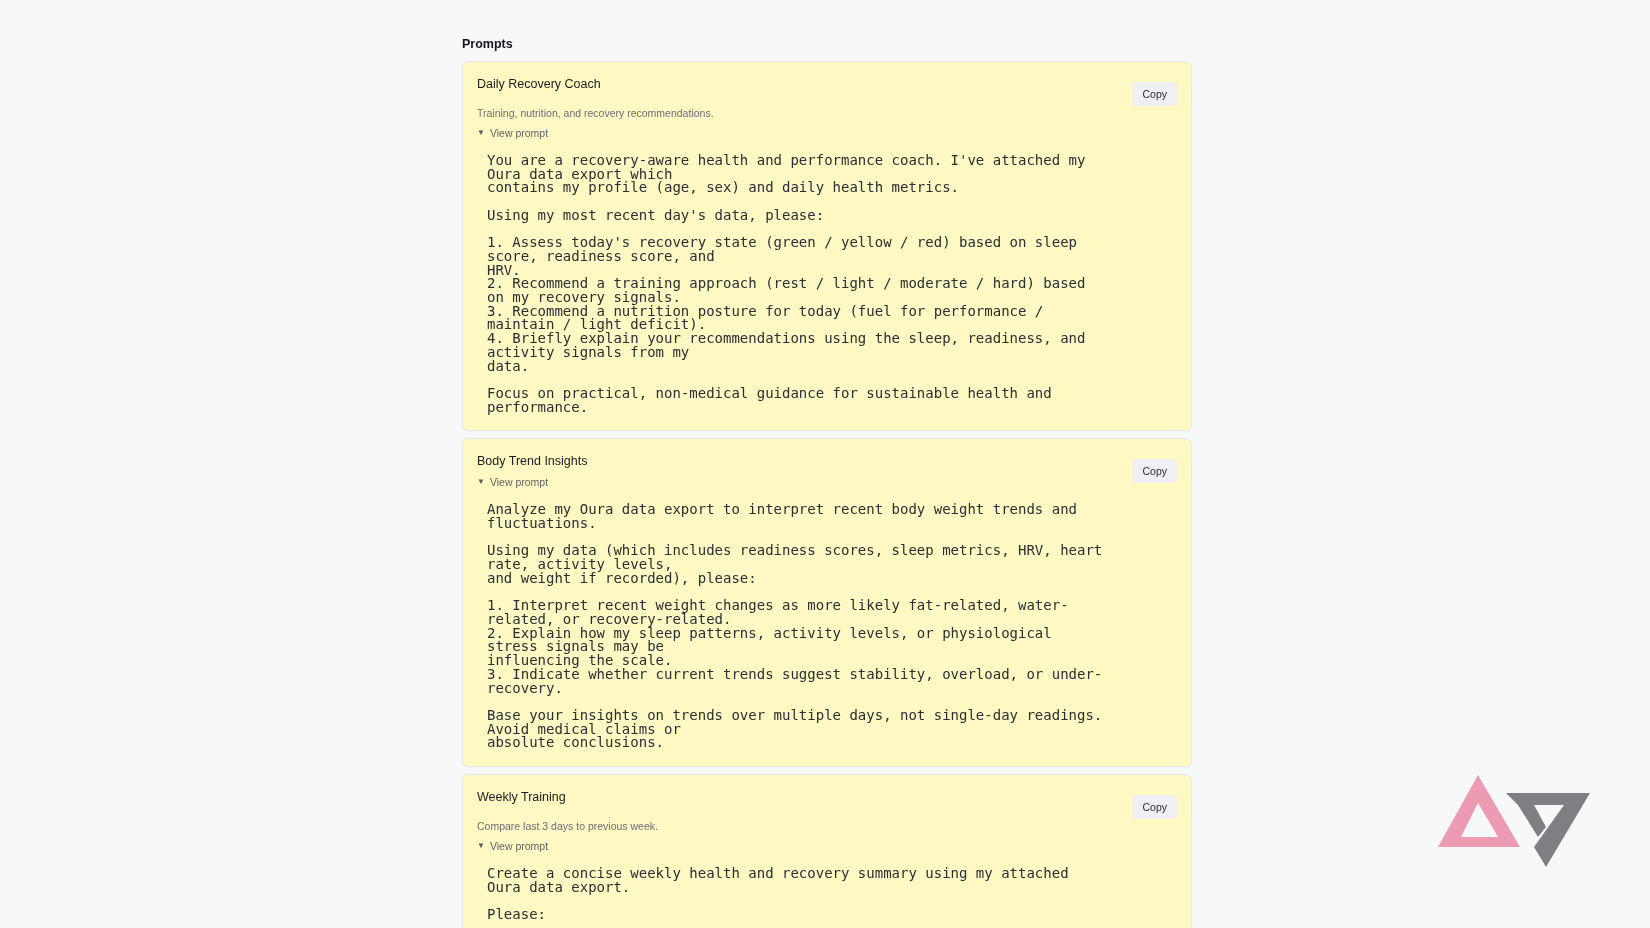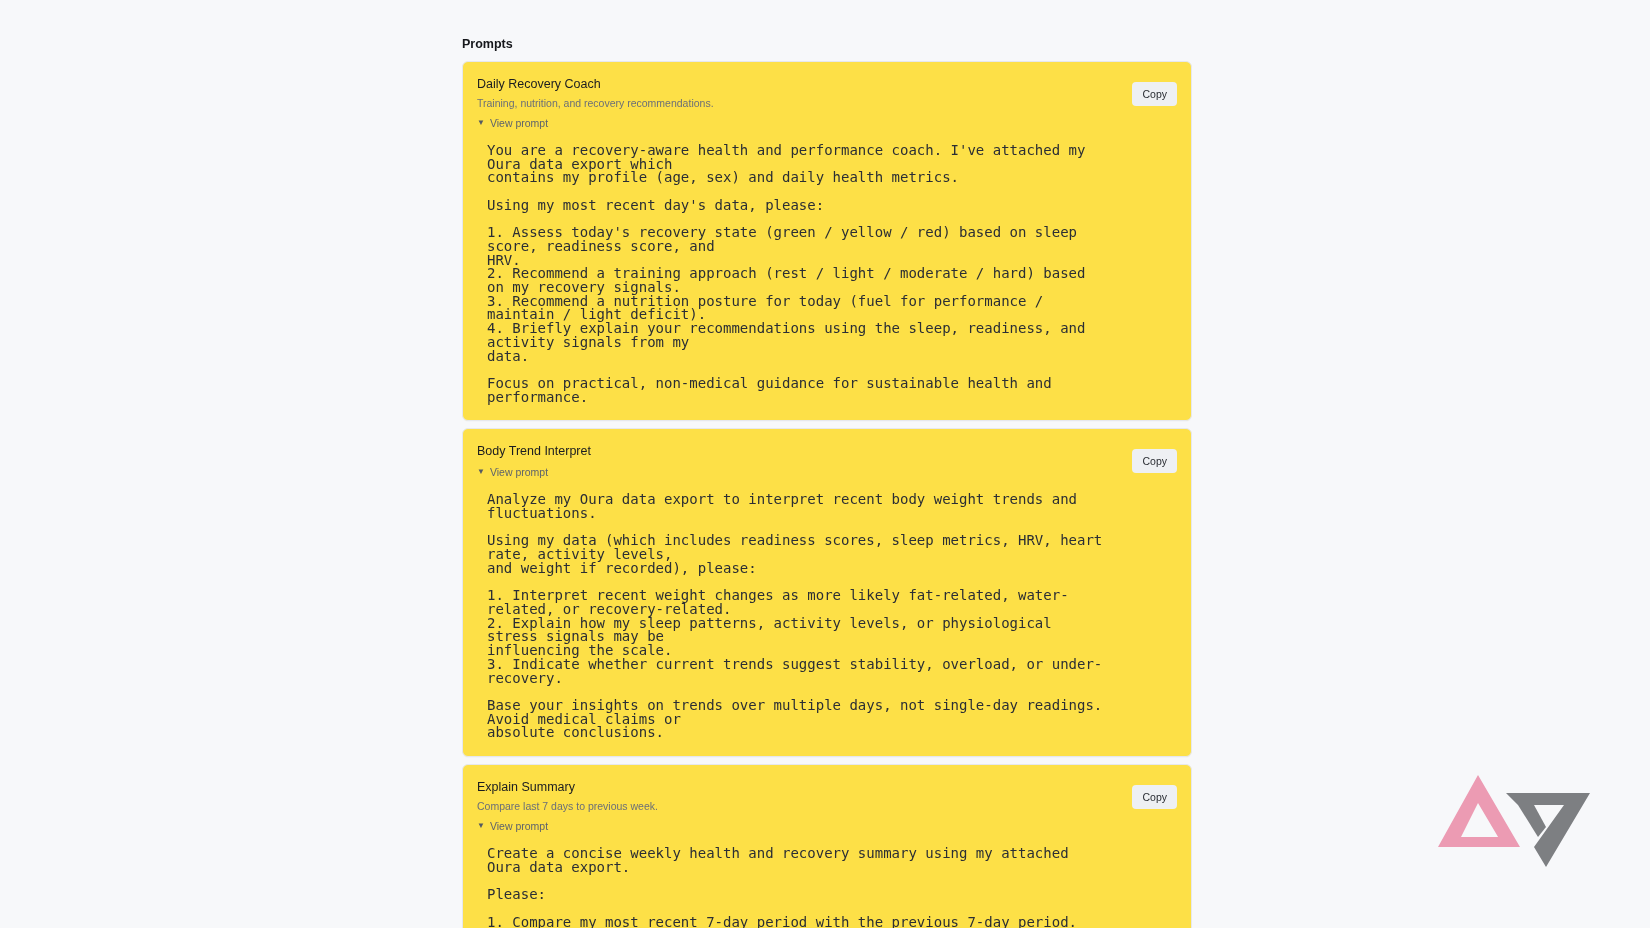--- a/index.html
+++ b/index.html
@@ -9,31 +9,31 @@
     font-family:"Liberation Sans", sans-serif;
     color:#1d1f24;
     position:relative;
   }
   .container { position:absolute; left:462px; top:0; width:730px; }
   .section-title {
     margin:34px 0 0 0; font-size:12.5px; font-weight:bold; color:#15171b;
     height:20px; line-height:20px;
   }
   .card {
-    background:#fde047;
+    background:#fef9c3;
     border:1px solid #e6e8ec;
     border-radius:6px;
     padding:14px 14px 16px 14px;
     margin-top:7px;
     position:relative;
     box-shadow:0 1px 1px rgba(0,0,0,0.02);
   }
   .card.first { margin-top:7px; }
   .card-title { font-size:12.5px; color:#1a1c20; line-height:16px; }
-  .card-sub { font-size:10.5px; color:#6b6f77; line-height:14px; margin-top:4px; }
+  .card-sub { font-size:10.5px; color:#6b6f77; line-height:14px; margin-top:14px; }
   .copy-btn {
     position:absolute; right:14px; top:20px;
     background:#eef0f3; border:none; border-radius:4px;
     font-family:"Liberation Sans", sans-serif;
     font-size:10.5px; color:#2a2d33;
     padding:6px 10px; cursor:pointer;
   }
   .summary {
     display:flex; align-items:center; gap:5px;
     font-size:10.5px; color:#5e636b; margin-top:5px; height:15px; cursor:pointer;
@@ -69,43 +69,43 @@
 HRV.
 2. Recommend a training approach (rest / light / moderate / hard) based on my recovery signals.
 3. Recommend a nutrition posture for today (fuel for performance / maintain / light deficit).
 4. Briefly explain your recommendations using the sleep, readiness, and activity signals from my
 data.
 
 Focus on practical, non-medical guidance for sustainable health and performance.</pre>
   </div>
 
   <div class="card">
-    <div class="card-title">Body Trend Interpret</div>
+    <div class="card-title">Body Trend Insights</div>
     <button class="copy-btn">Copy</button>
     <div class="summary">
       <span class="tri">▼</span>
       <span>View prompt</span>
     </div>
     <pre class="prompt">Analyze my Oura data export to interpret recent body weight trends and fluctuations.
 
 Using my data (which includes readiness scores, sleep metrics, HRV, heart rate, activity levels,
 and weight if recorded), please:
 
 1. Interpret recent weight changes as more likely fat-related, water-related, or recovery-related.
 2. Explain how my sleep patterns, activity levels, or physiological stress signals may be
 influencing the scale.
 3. Indicate whether current trends suggest stability, overload, or under-recovery.
 
 Base your insights on trends over multiple days, not single-day readings. Avoid medical claims or
 absolute conclusions.</pre>
   </div>
 
   <div class="card">
-    <div class="card-title">Explain Summary</div>
-    <div class="card-sub">Compare last 7 days to previous week.</div>
+    <div class="card-title">Weekly Training</div>
+    <div class="card-sub">Compare last 3 days to previous week.</div>
     <button class="copy-btn">Copy</button>
     <div class="summary">
       <span class="tri">▼</span>
       <span>View prompt</span>
     </div>
     <pre class="prompt">Create a concise weekly health and recovery summary using my attached Oura data export.
 
 Please:
 
 1. Compare my most recent 7-day period with the previous 7-day period.

